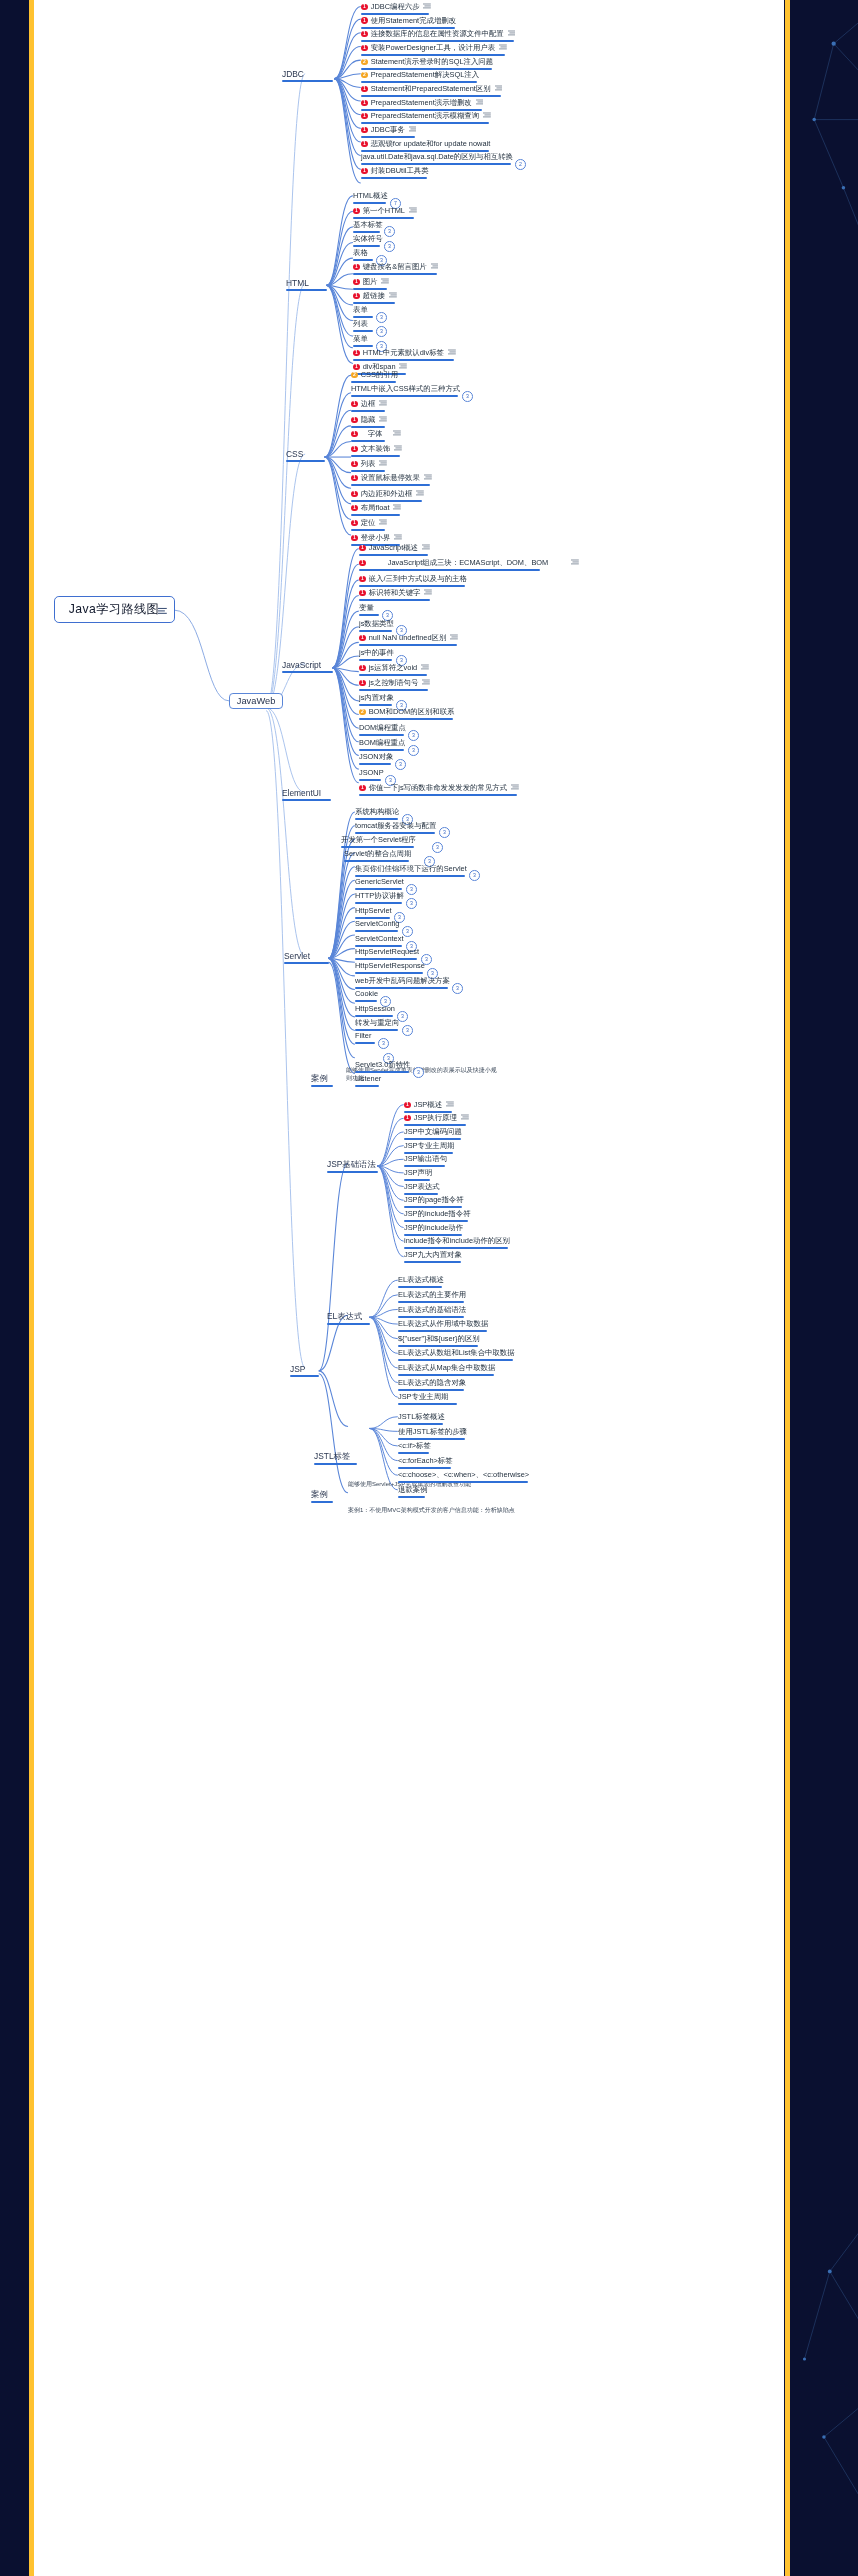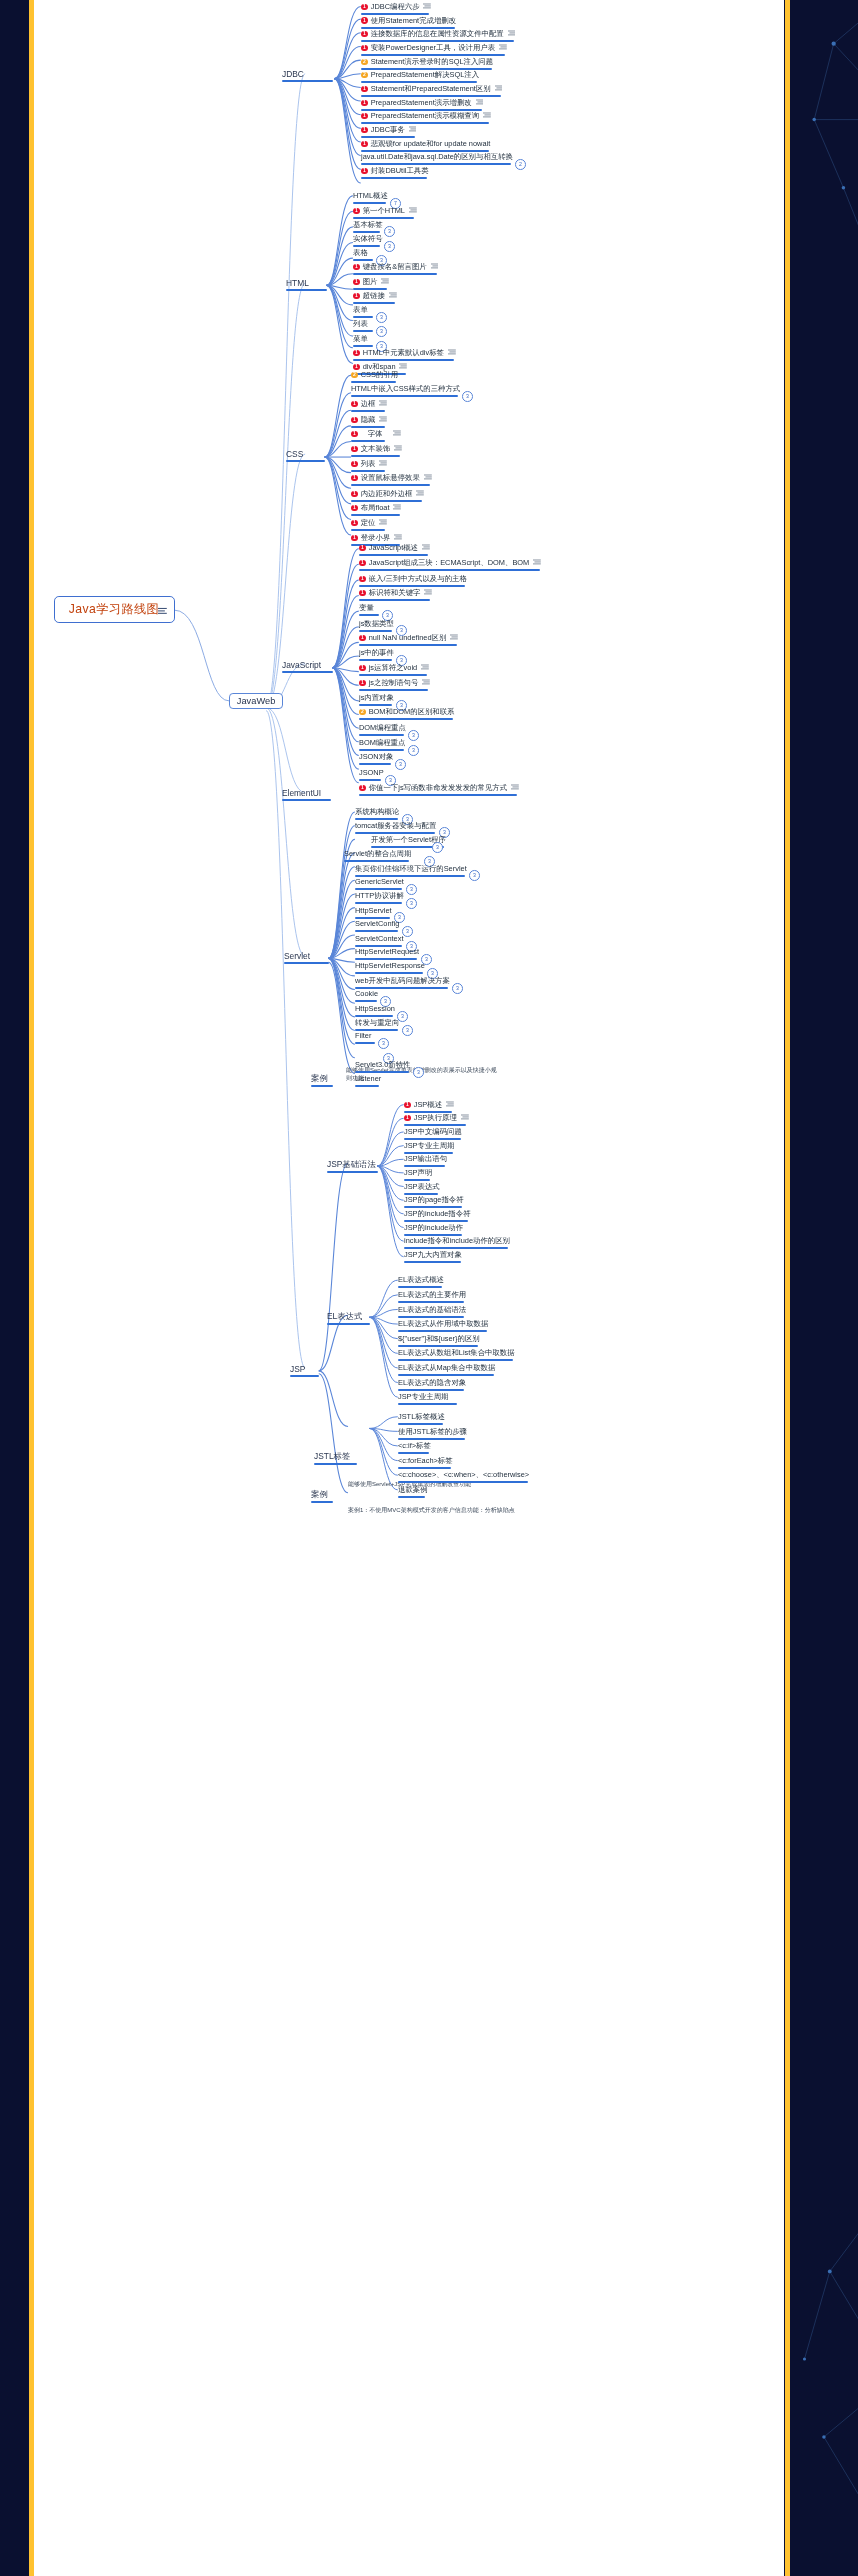--- a/index.html
+++ b/index.html
@@ -31,21 +31,21 @@
     position:absolute;
     left:19.5px;top:596px;
     width:121px;height:27px;
     border:1.4px solid #3f6fd0;
     border-radius:4.9px;
     background:#ffffff;
     display:flex;align-items:center;justify-content:center;
     box-sizing:border-box;
   }
   .root .root-label{
-    font-size:12.2px;color:#c2410c;letter-spacing:0.4px;white-space:nowrap;
+    font-size:12.2px;color:#0f172a;letter-spacing:0.4px;white-space:nowrap;
   }
   .root .menu-ico{position:absolute;right:6.8px;top:50%;transform:translateY(-50%);}
 
   
   .lvl1{
     position:absolute;
     border:1.1px solid #5a86d8;
     border-radius:3.9px;background:#fff;
     padding:2px 6.8px;
     font-size:9.3px;color:#27344f;
@@ -723,21 +723,21 @@
         <span class="txt">JavaScript概述</span>
         <span class="lines-ico"><svg width="7.8" height="5.9" viewBox="0 0 8 6">
             <g stroke="#4a5a70" stroke-width="0.9">
               <line x1="0" y1="1" x2="8" y2="1"></line>
               <line x1="1.5" y1="3" x2="8" y2="3"></line>
               <line x1="0" y1="5" x2="8" y2="5"></line>
             </g>
           </svg></span>
         <span class="ul" style="width: 69px;"></span>
       </div>
-      <div class="leaf" style="left: 325px; top: 558px;">
+      <div class="leaf" style="left: 325px; top: 558px; gap: 19px;">
         <span class="badge b1">1</span>
         <span class="txt">JavaScript组成三块：ECMAScript、DOM、BOM</span>
         <span class="lines-ico"><svg width="7.8" height="5.9" viewBox="0 0 8 6">
             <g stroke="#4a5a70" stroke-width="0.9">
               <line x1="0" y1="1" x2="8" y2="1"></line>
               <line x1="1.5" y1="3" x2="8" y2="3"></line>
               <line x1="0" y1="5" x2="8" y2="5"></line>
             </g>
           </svg></span>
         <span class="ul" style="width: 181px;"></span>
@@ -855,21 +855,21 @@
       <div class="leaf" style="left: 321px; top: 807px;">
         <span class="txt">系统构构概论</span>
         <span class="ul" style="width: 43px;"></span>
       </div>
       <div class="count" style="left: 368px; top: 814px;">3</div>
       <div class="leaf" style="left: 321px; top: 821px;">
         <span class="txt">tomcat服务器安装与配置</span>
         <span class="ul" style="width: 80px;"></span>
       </div>
       <div class="count" style="left: 405px; top: 827px;">3</div>
-      <div class="leaf" style="left: 337px; top: 835px; align-items: center;">
+      <div class="leaf" style="left: 307px; top: 835px; align-items: center;">
         <span class="txt">开发第一个Servlet程序</span>
         <span class="ul" style="width: 73px;"></span>
       </div>
       <div class="count" style="left: 398px; top: 842px;">3</div>
       <div class="leaf" style="left: 310px; top: 849px;">
         <span class="txt">Servlet的整合点周期</span>
         <span class="ul" style="width: 65px;"></span>
       </div>
       <div class="count" style="left: 390px; top: 856px;">3</div>
       <div class="leaf" style="left: 321px; top: 864px;">

